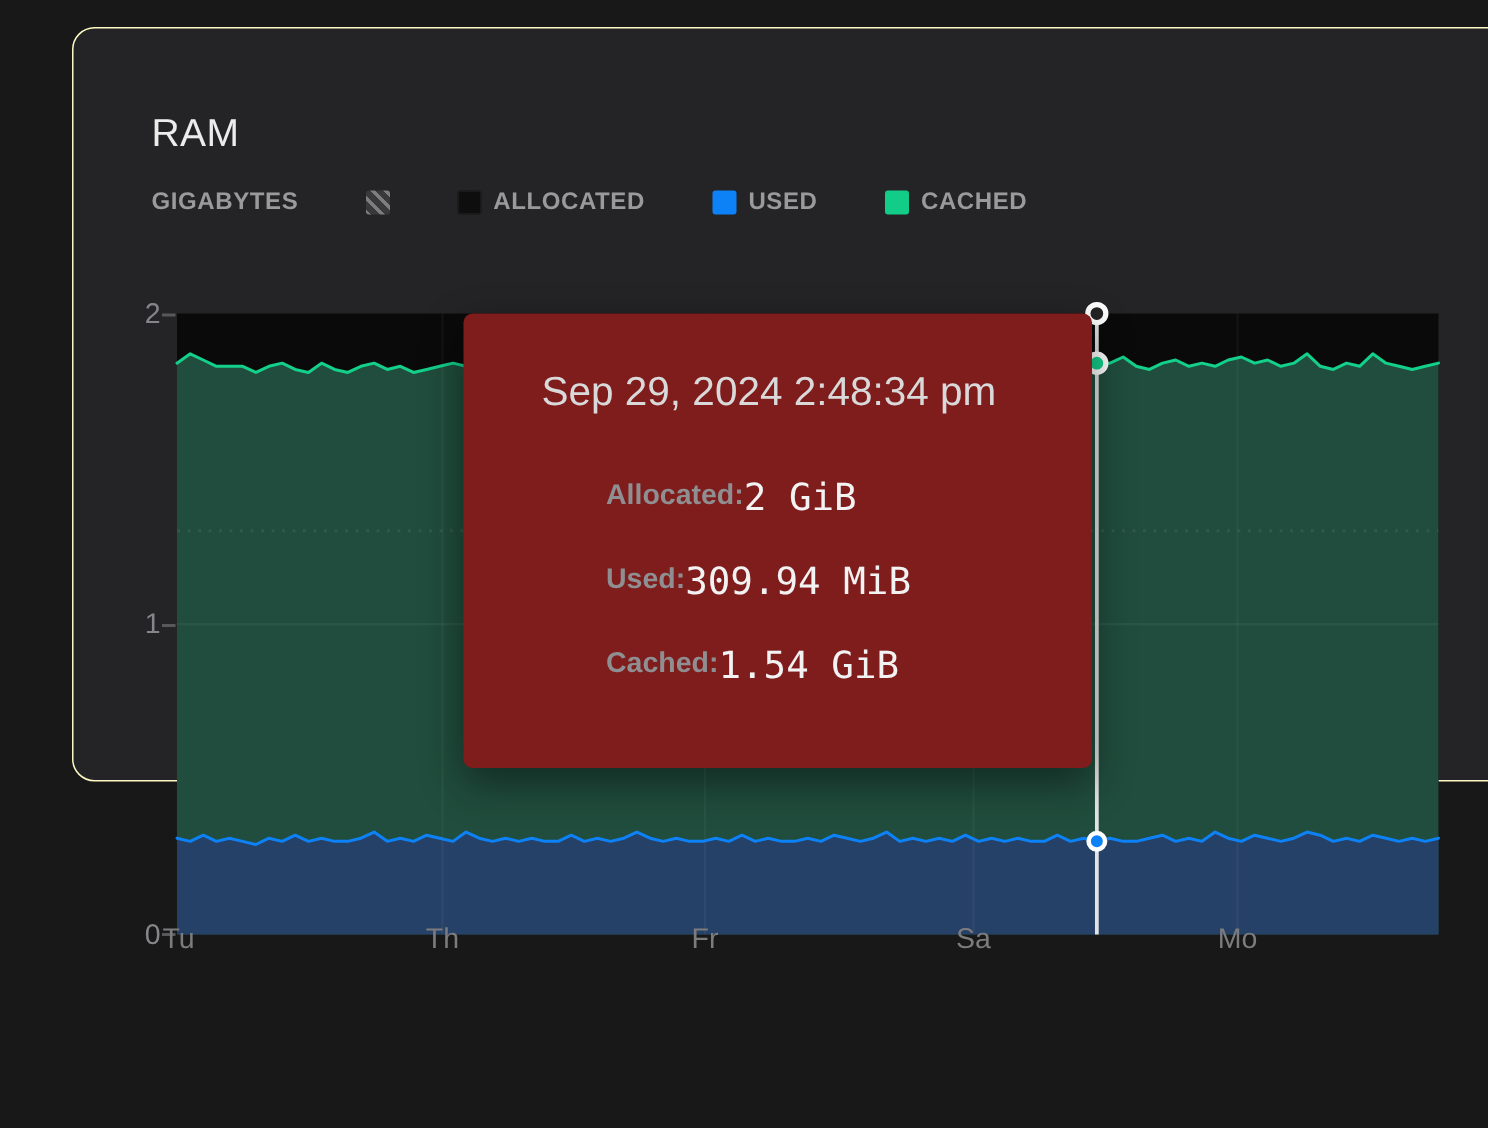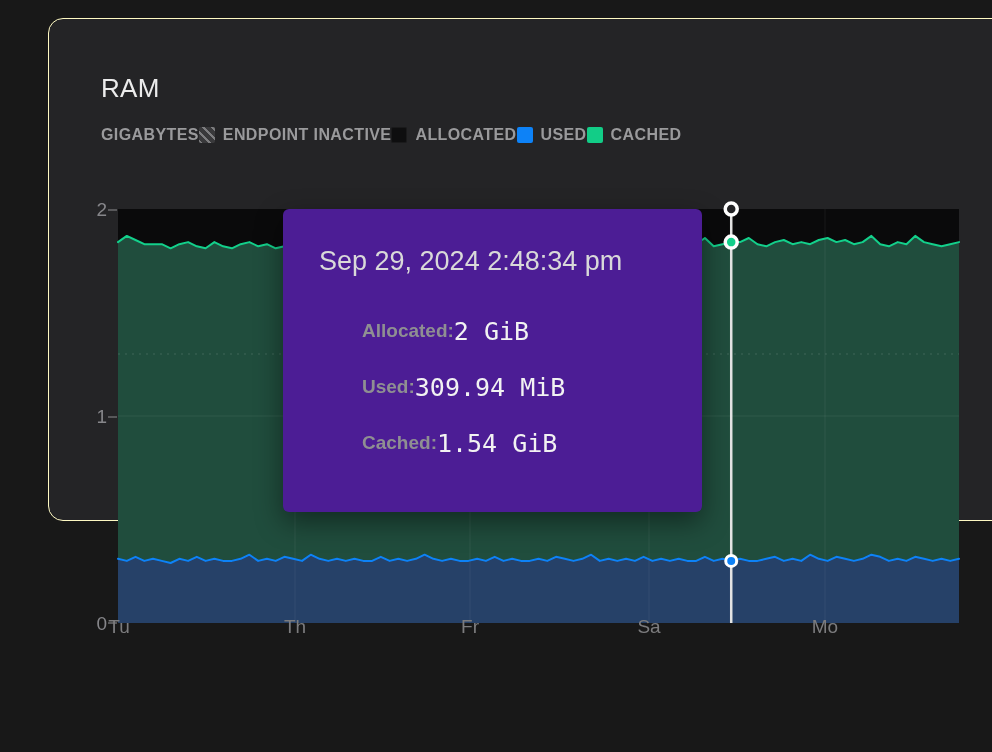--- a/index.html
+++ b/index.html
@@ -8,21 +8,21 @@
   .card {
     position:absolute; left:16px; top:18px; width:960px; height:503px;
     background:#242426; border:1px solid #fef9c3; border-radius:15px;margin-left:32px;
   }
   .title {
     position:absolute; left:52px; top:54px;
     font-size:26px; font-weight:500; color:#ececec; letter-spacing:.3px;
   }
   .legend {
     position:absolute; left:52px; top:107px; width:870px;
-    display:flex; align-items:center; 
+    display:flex; align-items:center; gap:45px;
     font-size:16px; font-weight:700; letter-spacing:.4px; color:#9a9a9c;
     white-space:nowrap;
   }
   .legend-item { display:flex; align-items:center; gap:8px; }
   .swatch { width:16px; height:16px; border-radius:2px; flex:0 0 auto; }
   .swatch.hatched {
     background:repeating-linear-gradient(45deg, #7d7d7f 0 2.5px, #39393b 2.5px 6.5px);
   }
   .swatch.allocated { background:#0e0e0f; box-shadow:inset 0 0 0 1px rgba(255,255,255,0.05); }
   .swatch.used   { background:#0d82f7; }
@@ -35,24 +35,24 @@
     position:absolute; width:34px; text-align:right;
     font-size:19px; color:#86868a; left:24px;
   }
   .ytick { position:absolute; width:9px; height:2px; background:#58585a; left:59px; }
   .xlabel {
     position:absolute; top:608px; transform:translate(-50%,-50%);
     font-size:19px; color:#7c7c7e;
   }
 
   .tooltip {
-    position:absolute; left:234px; top:190px; width:419px; height:303px;
-    background:#4c1d95; border-radius:6px;
+    position:absolute; left:260px; top:190px; width:419px; height:303px;
+    background:#7f1d1d; border-radius:6px;
     box-shadow:0 10px 28px rgba(0,0,0,.45);
-    padding:36px 39px 0 36px; z-index:5;
+    padding:36px 39px 0 52px; z-index:5;
   }
   .tooltip-title { font-size:27px; color:#d9d9d9; line-height:32px; }
   .tooltip-rows { margin-top:26px; }
   .tooltip-row { height:56px; display:flex; align-items:center; }
   .dash-cell { width:43px; flex:0 0 auto; }
   .dash { width:25px; height:5px; border-radius:3px; }
   .dash.blue  { background:#0d82f7; }
   .dash.green { background:#12cd87; }
   .row-label { font-size:19px; color:#8f8f92;font-weight:bold; }
   .row-value {
@@ -66,21 +66,20 @@
 <div class="card">
 
   <div class="title">RAM</div>
 
   <div class="legend">
     <div class="legend-item">
       <span>GIGABYTES</span>
     </div>
     <div class="legend-item">
       <span class="swatch hatched"></span>
-      <span>ENDPOINT INACTIVE</span>
     </div>
     <div class="legend-item">
       <span class="swatch allocated"></span>
       <span>ALLOCATED</span>
     </div>
     <div class="legend-item">
       <span class="swatch used"></span>
       <span>USED</span>
     </div>
     <div class="legend-item">

